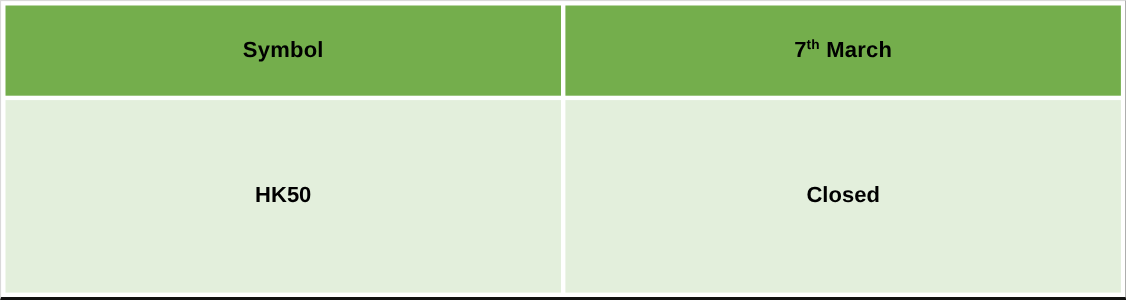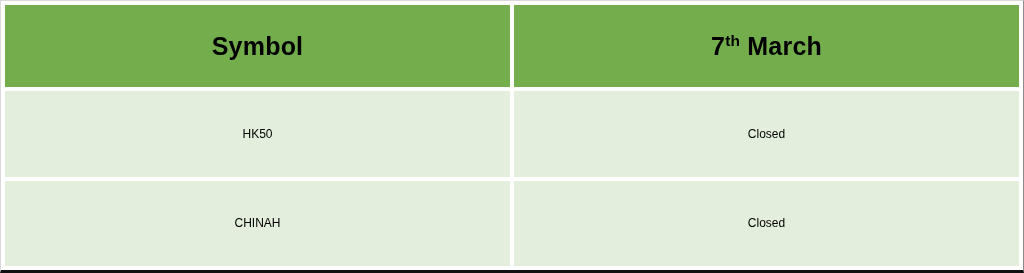--- a/index.html
+++ b/index.html
@@ -42,29 +42,29 @@
     padding: 0;
     text-align: center;
     vertical-align: middle;
     color: #000000;
     width: 50%;
   }
 
   table.schedule-table thead th {
     background: #74AE4C;
     font-weight: bold;
-    font-size: 25px;
+    font-size: 20px;
     height: 82px;
     letter-spacing: 0.2px;
   }
 
   table.schedule-table tbody td {
     background: #E3EFDC;
-    font-weight: normal;
-    font-size: 12px;
+    font-weight: bold;
+    font-size: 20px;
     height: 85px;
   }
 
   .ordinal-suffix {
     font-size: 0.62em;
     vertical-align: super;
     line-height: 0;
   }
 
   .cell-text {
@@ -88,23 +88,15 @@
     </thead>
     <tbody>
       <tr>
         <td>
           <span class="cell-text">HK50</span>
         </td>
         <td>
           <span class="cell-text">Closed</span>
         </td>
       </tr>
-      <tr>
-        <td>
-          <span class="cell-text">CHINAH</span>
-        </td>
-        <td>
-          <span class="cell-text">Closed</span>
-        </td>
-      </tr>
     </tbody>
   </table>
 </div>
 
 </body></html>

